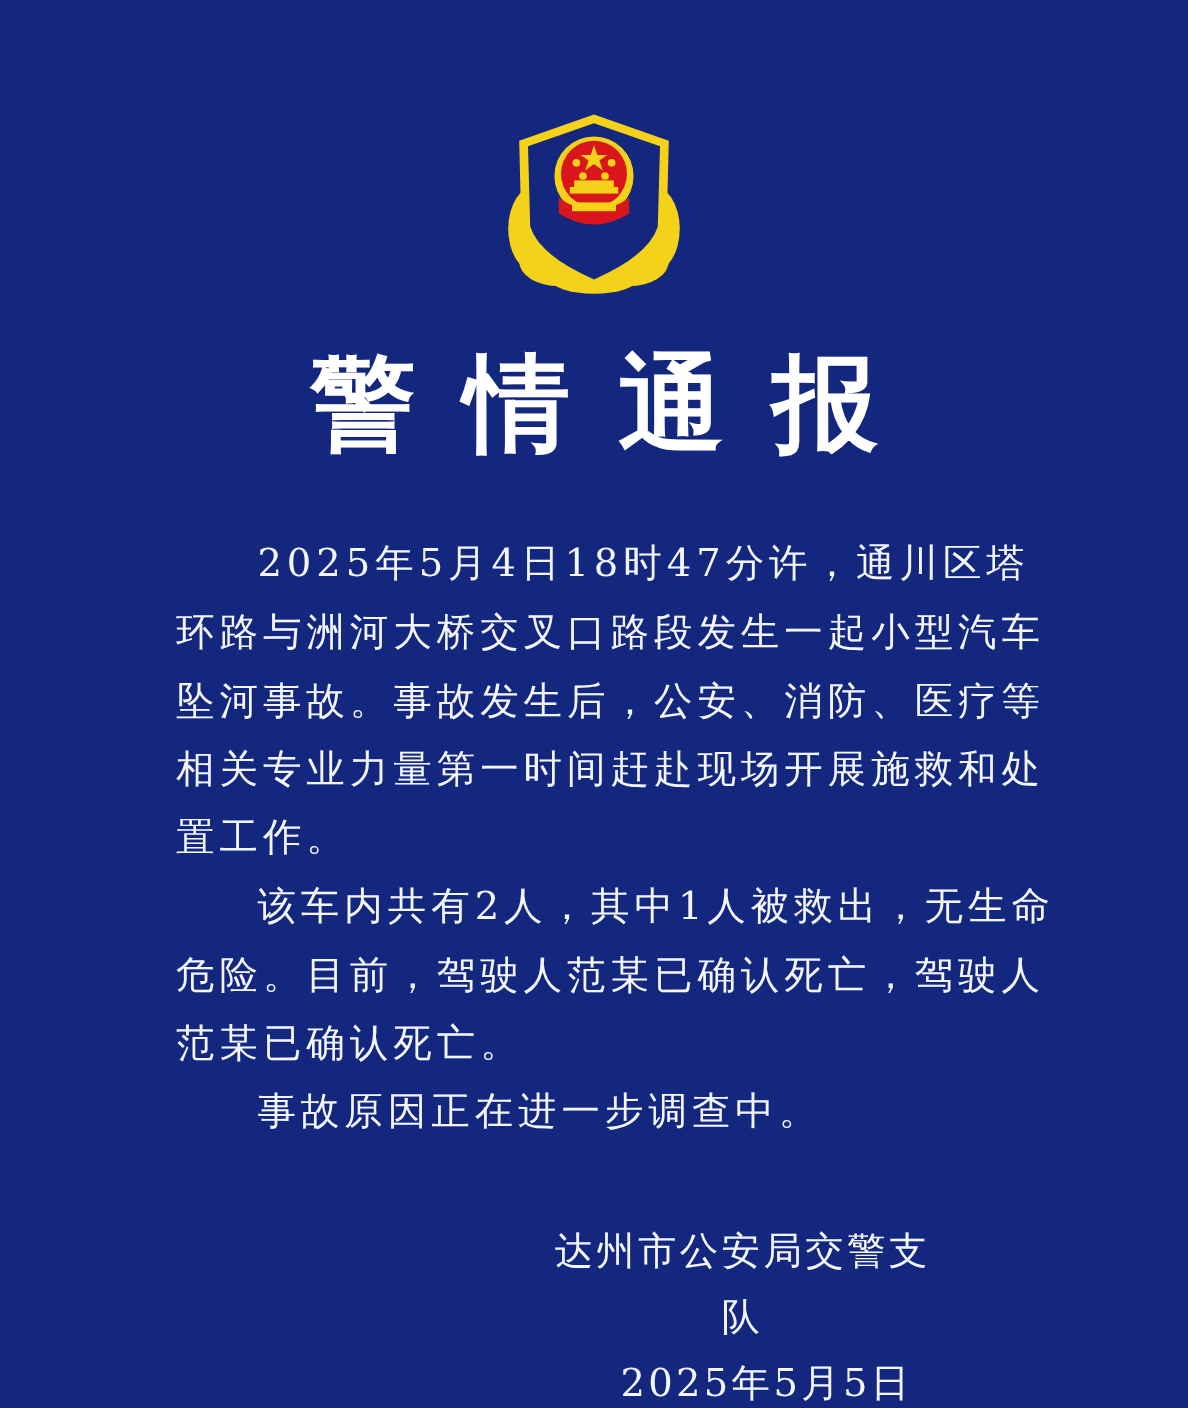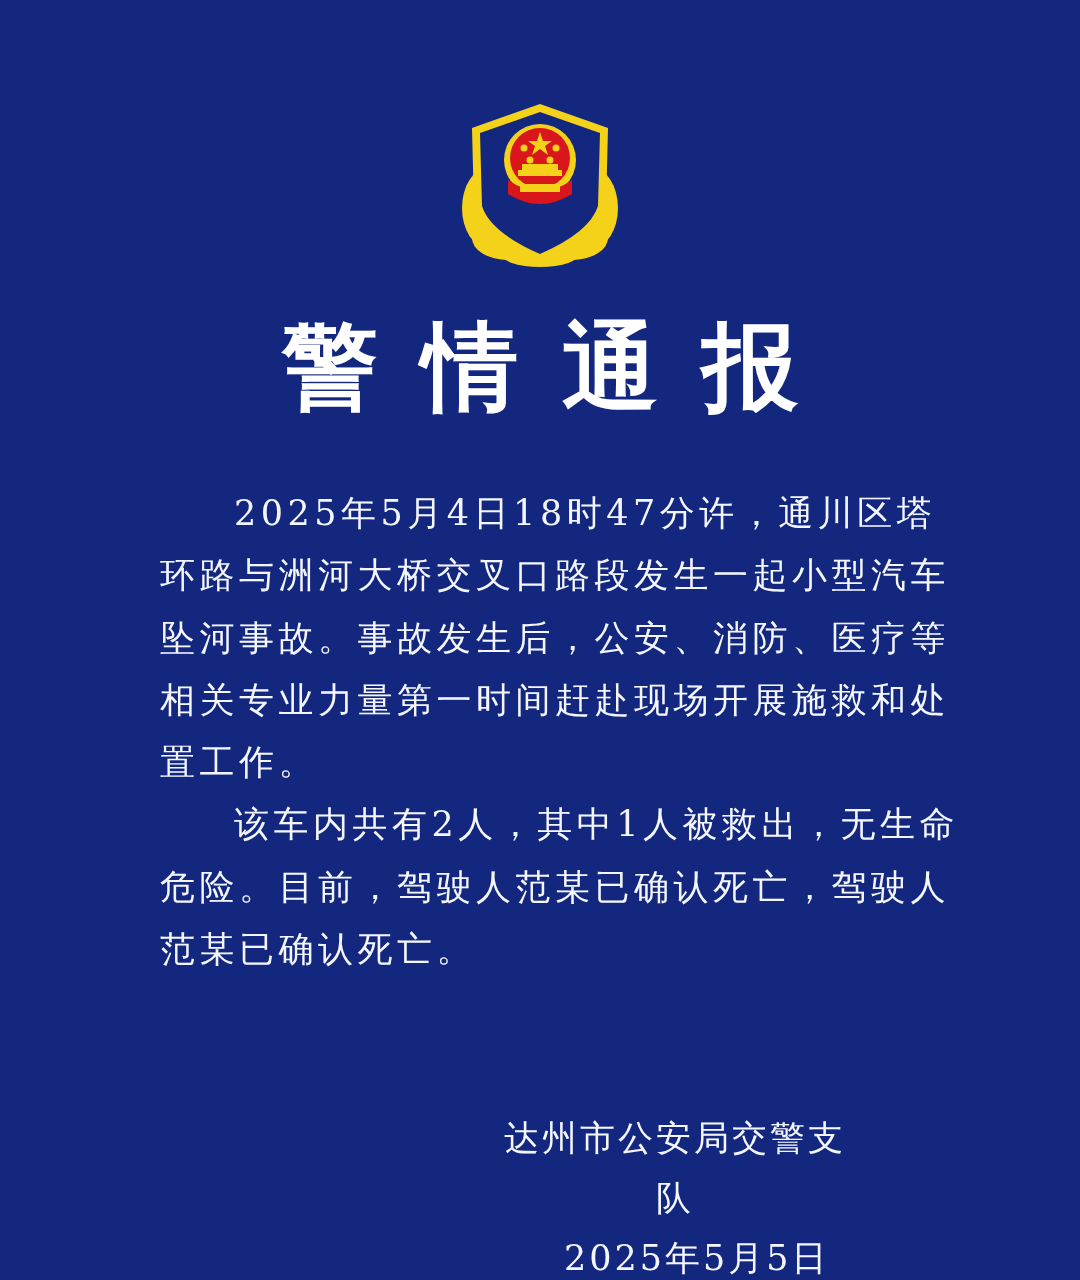--- a/index.html
+++ b/index.html
@@ -60,18 +60,19 @@
     <path d="M50 82 Q82 104 114 82 L114 96 Q82 116 50 96 Z" fill="#d8161b"></path>
     <rect x="62" y="86" width="40" height="8" fill="#f5d21a"></rect>
   </svg>
 </div>
 
 <div class="title">警情通报</div>
 
 <div class="body-text">
   <p>2025年5月4日18时47分许，通川区塔环路与洲河大桥交叉口路段发生一起小型汽车坠河事故。事故发生后，公安、消防、医疗等相关专业力量第一时间赶赴现场开展施救和处置工作。</p>
   <p>该车内共有2人，其中1人被救出，无生命危险。目前，驾驶人范某已确认死亡，驾驶人范某已确认死亡。</p>
+  <p>事故原因正在进一步调查中。</p>
 </div>
 
 <div class="sign">
   <div class="org">达州市公安局交警支队</div>
   <div class="date">2025年5月5日</div>
 </div>
 
 </body></html>

